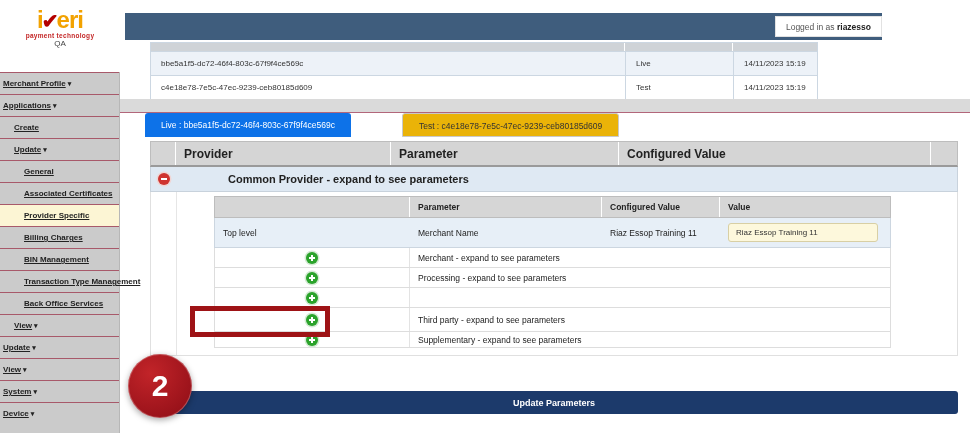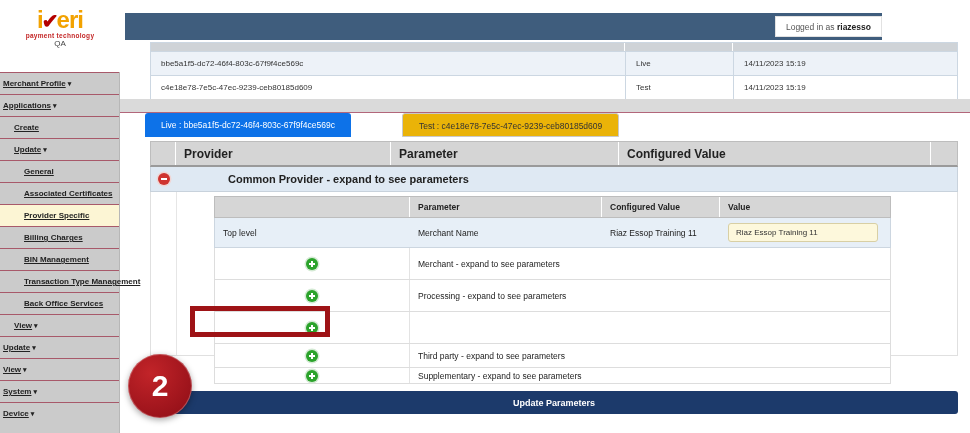--- a/index.html
+++ b/index.html
@@ -22,21 +22,21 @@
   .lvl1 { padding-left:14px; }
   .lvl2 { padding-left:24px; }
   .menu-item.active { background:#fcf5d4; }
 
   
   .topbar { position:absolute; left:125px; top:13px; width:757px; height:27px; background:#3f5d7d; }
   .login-box { position:absolute; right:0; top:3px; height:21px; background:#fff; border:1px solid #e2e2e2; display:flex; align-items:center; padding:0 10px; font-size:8.5px; color:#555; white-space:pre; }
   .login-box b { color:#222; }
 
   
-  .records { position:absolute; left:150px; top:42px; width:808px; border:1px solid #ccd7e2; background:#fff; }
+  .records { position:absolute; left:150px; top:42px; width:668px; border:1px solid #ccd7e2; background:#fff; }
   .records-sliver { display:flex; height:8px; background:#cfd3d7; }
   .rs-c1 { width:474px; border-right:1px solid #fff; }
   .rs-c2 { width:108px; border-right:1px solid #fff; }
   .rs-c3 { flex:1; }
   .record-row { display:flex; height:24px; font-size:8px; color:#333; align-items:stretch; border-top:1px solid #ccd7e2; cursor:pointer; }
   .record-row.live { background:#edf2f8; }
   .record-row.test { background:#fff; }
   .rc { display:flex; align-items:center; padding-left:10px; }
   .rc-guid { width:474px; }
   .rc-env { width:108px; border-left:1px solid #ccd7e2; }
@@ -73,21 +73,21 @@
   .in-header > div { display:flex; align-items:center; border-right:1px solid #fff; }
   .in-header > div:last-child { border-right:none; }
   .ic1 { width:195px; } .ic2 { width:192px; padding-left:8px; } .ic3 { width:118px; padding-left:8px; } .ic4 { flex:1; padding-left:8px; }
   .in-toplevel { display:flex; height:30px; background:#e7eff7; border:1px solid #ccd6e0; border-top:none; font-size:8.5px; color:#222; }
   .in-toplevel > div { display:flex; align-items:center; }
   .tl1 { width:195px; padding-left:8px; } .tl2 { width:192px; padding-left:8px; } .tl3 { width:118px; padding-left:8px; } .tl4 { flex:1; padding-left:8px; }
   .value-input { width:150px; height:19px; background:#fdf8dc; border:1px solid #d8cfa4; border-radius:3px; font-family:"Liberation Sans",sans-serif; font-size:8px; color:#333; padding:0 7px; outline:none; }
   .expand-row { display:flex; background:#fff; border:1px solid #ddd; border-top:none; align-items:center; font-size:8.5px; color:#222; }
   .er-icon { width:195px; display:flex; justify-content:center; align-self:stretch; align-items:center; border-right:1px solid #e3e3e3; }
   .er-label { padding-left:8px; }
-  .h20 { height:32px; } .h24 { height:24px; } .h16 { height:16px; }
+  .h20 { height:20px; } .h24 { height:24px; } .h16 { height:16px; }
 
   
   .pt-postillion { position:absolute; left:0; top:221px; width:808px; height:20px; background:#f3f3f3; border-top:1px solid #ddd; border-bottom:1px solid #ddd; display:flex; align-items:center; font-size:8.5px; font-weight:600; color:#222; cursor:pointer; }
   .pt-postillion .ic-cell { width:25px; display:flex; justify-content:center; }
   .pt-postillion .label { padding-left:15px; white-space:nowrap; }
 
   
   .icon-collapse { position:relative; width:12px; height:12px; border-radius:50%; background:#cf3430; box-shadow:0 0 0 1.5px #f0d6d5; display:flex; align-items:center; justify-content:center; cursor:pointer; }
   .icon-collapse::after { content:""; width:6px; height:2px; background:#fff; }
   .icon-expand { position:relative; width:12px; height:12px; border-radius:50%; background:#2ba32b; box-shadow:0 0 0 1.5px #d4ead4; cursor:pointer; }

